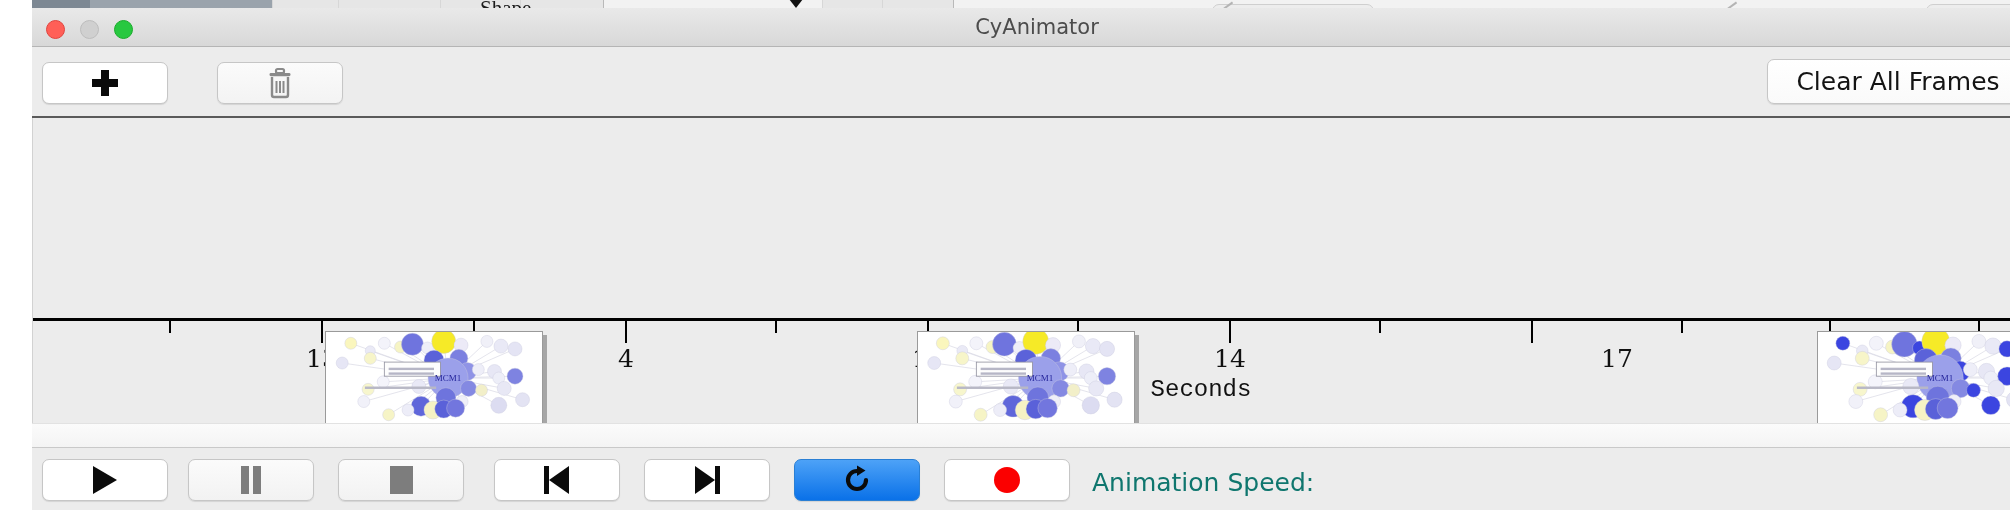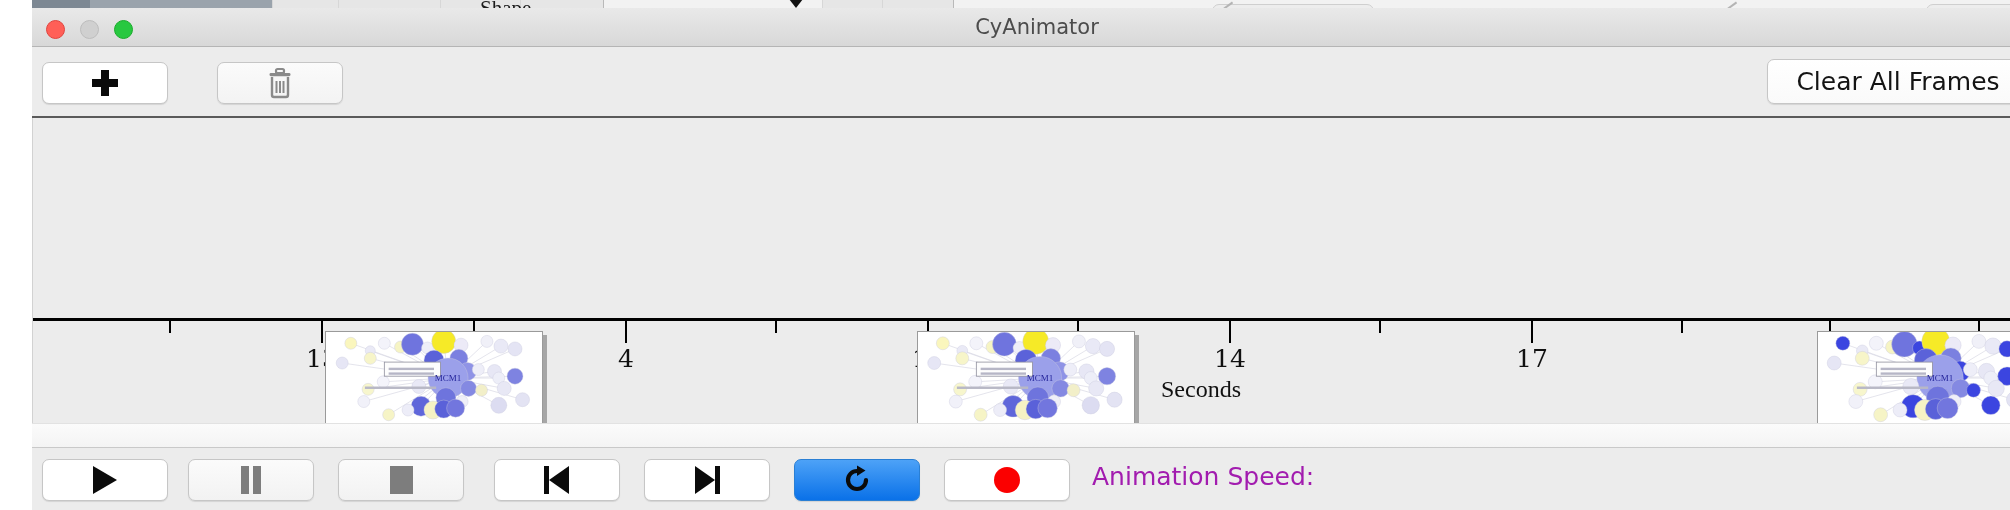--- a/index.html
+++ b/index.html
@@ -163,21 +163,21 @@
     font-size: 25px;
     color: #111111;
     font-family: "DejaVu Serif", serif;
     transform: translateX(-50%);
     white-space: nowrap;
   }
   .axis-title {
     position: absolute; top: 258px;
     font-size: 24px;
     color: #111111;
-    font-family: Liberation Serif, serif;
+    font-family: Liberation Mono, monospace;
     transform: translateX(-50%);
     white-space: nowrap;
   }
 
   
   .frame {
     position: absolute;
     top: 213px;
     width: 218px; height: 96px;
     background: #ffffff;
@@ -253,23 +253,23 @@
   .ico-next::after {
     content: ""; position: absolute; right: 5px; top: 0;
     width: 0; height: 0;
     border-top: 14px solid transparent;
     border-bottom: 14px solid transparent;
     border-left: 20px solid #0b0b0b;
   }
   .ico-record { width: 26px; height: 26px; border-radius: 50%; background: #fb0000; }
 
   .speed-label {
-    position: absolute; top: 6px; left: 1060px;
+    position: absolute; top: 12px; left: 1060px;
     height: 42px; line-height: 42px;
-    font-size: 25px; color: #a21caf;
+    font-size: 25px; color: #0f766e;
     font-family: "DejaVu Sans", sans-serif;
     white-space: nowrap;
   }
 </style>
 </head>
 <body>
 
 <div id="app">
 
   <div class="bg-strip">
@@ -325,21 +325,21 @@
           <div class="tick-label" style="left: -7px;">2</div>
           <div class="tick tick-major" style="left: 288px;"></div>
           <div class="tick-label" style="left: 289px;">13</div>
           <div class="tick tick-major" style="left: 592px;"></div>
           <div class="tick-label" style="left: 593px;">4</div>
           <div class="tick tick-major" style="left: 894px;"></div>
           <div class="tick-label" style="left: 895px;">15</div>
           <div class="tick tick-major" style="left: 1196px;"></div>
           <div class="tick-label" style="left: 1197px;">14</div>
           <div class="tick tick-major" style="left: 1498px;"></div>
-          <div class="tick-label" style="left: 1499px; text-align: right;">17</div>
+          <div class="tick-label" style="left: 1584px; text-align: right;">17</div>
           <div class="tick tick-major" style="left: 1796px;"></div>
           <div class="tick-label" style="left: 1797px;">18</div>
           <div class="tick tick-minor" style="left: 136px;"></div>
           <div class="tick tick-minor" style="left: 440px;"></div>
           <div class="tick tick-minor" style="left: 742px;"></div>
           <div class="tick tick-minor" style="left: 1044px;"></div>
           <div class="tick tick-minor" style="left: 1346px;"></div>
           <div class="tick tick-minor" style="left: 1648px;"></div>
           <div class="tick tick-minor" style="left: 1945px;"></div>
         </div>

